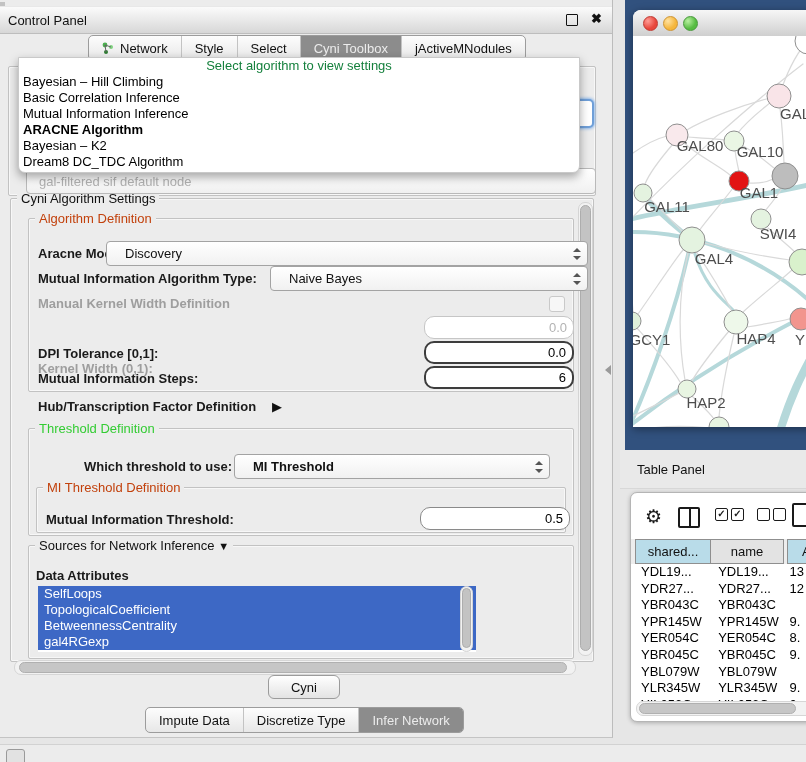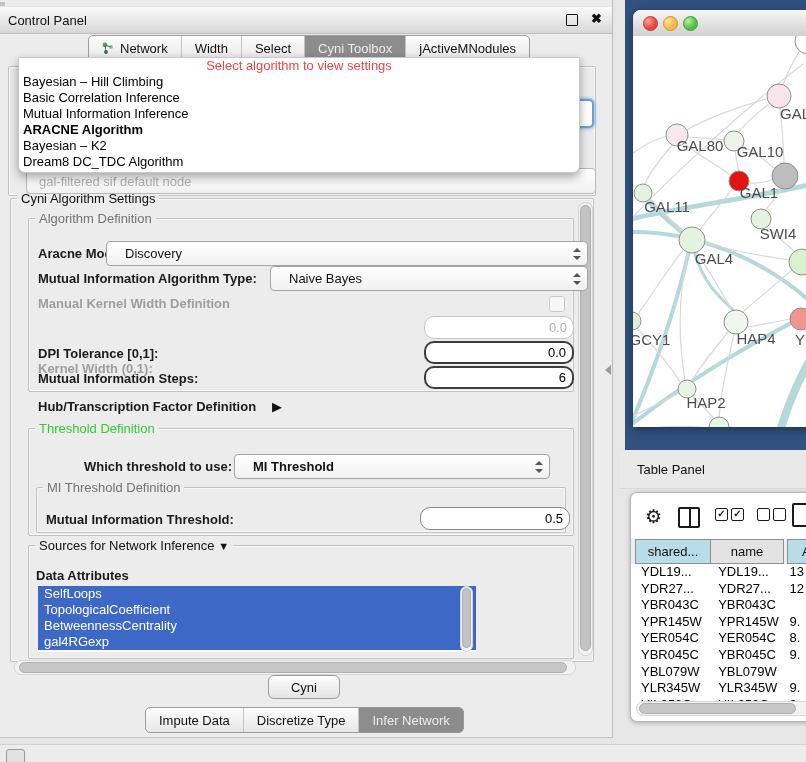--- a/index.html
+++ b/index.html
@@ -18,21 +18,21 @@
   
   .tabbar{left:88px;top:35px;height:24px;display:flex;border:1px solid #9c9c9c;border-radius:5px;overflow:hidden;background:linear-gradient(#fdfdfd,#e7e7e7);}
   .tab{display:flex;align-items:center;padding:0 13px;border-right:1px solid #c3c3c3;font-size:13px;color:#111;white-space:nowrap;}
   .tab:last-child{border-right:none;}
   .tab.selected{background:#8c8c8c;color:#ececec;}
   .neticon{width:13px;height:13px;margin-right:5px;display:inline-block;}
 
   
   .group{border:1px solid #c2c2c2;box-shadow:inset 0 0 0 1px #f7f7f7;border-radius:2px;}
   .gtitle{position:absolute;top:-8px;left:6px;background:#ececec;padding:0 4px;font-size:13px;}
-  .gtitle.blue{color:#737373;}
+  .gtitle.blue{color:#c2410c;}
   .gtitle.green{color:#33cc33;}
   .gtitle.plain{color:#111;}
 
   .lbl{position:absolute;font-size:13px;font-weight:bold;color:#1a1a1a;white-space:nowrap;}
   .lbl.disabled{color:#9e9e9e;}
 
   .combo{position:absolute;background:linear-gradient(#ffffff,#f1f1f1);border:1px solid #a3a3a3;border-radius:4px;display:flex;align-items:center;padding-left:18px;font-size:13px;color:#111;}
   .spin{position:absolute;right:7px;top:50%;transform:translateY(-50%);width:8px;height:12px;}
   .spin::before{content:"";position:absolute;left:1px;top:0;border-left:4px solid transparent;border-right:4px solid transparent;border-bottom:4px solid #555;}
   .spin::after{content:"";position:absolute;left:1px;bottom:0;border-left:4px solid transparent;border-right:4px solid transparent;border-top:4px solid #555;}
@@ -44,21 +44,21 @@
 
   .checkbox{position:absolute;width:14px;height:14px;border:1px solid #c9c9c9;border-radius:3px;background:#f7f7f7;}
 
   .tri-right{position:absolute;font-size:13px;color:#111;}
   .tri-right::before{content:"▶";}
   .tri-down{font-size:11px;color:#111;}
   .tri-down::before{content:"▼";}
 
   
   .popup{left:18px;top:57px;width:560px;height:114px;background:#fff;border:1px solid #c9c9c9;border-radius:0 0 7px 7px;box-shadow:0 4px 10px rgba(0,0,0,0.35);z-index:20;}
-  .popup-prompt{height:16px;line-height:16px;text-align:center;color:#ef4444;font-size:13px;}
+  .popup-prompt{height:16px;line-height:16px;text-align:center;color:#15803d;font-size:13px;}
   .popup-item{height:16px;line-height:16px;padding-left:4px;font-size:13px;color:#000;white-space:nowrap;}
   .popup-item.bold{font-weight:bold;}
 
   .focus-combo{left:28px;top:99px;width:562px;height:25px;background:#fff;border:2px solid #6f9fd8;border-radius:5px;box-shadow:0 0 3px 1px #8cb6e8;z-index:5;}
   .ghost-combo{left:26px;top:168px;width:556px;height:24px;background:linear-gradient(#fff,#f0f0f0);border:1px solid #b9b9b9;border-radius:4px;display:flex;align-items:center;padding-left:12px;color:#b0b0b0;font-size:13px;z-index:4;}
 
   
   .vscroll{position:absolute;width:13px;background:#f2f2f2;border:1px solid #d4d4d4;border-radius:7px;}
   .vthumb{position:absolute;left:1px;right:1px;background:#c3c3c3;border:1px solid #adadad;border-radius:6px;}
   .hscroll{position:absolute;height:13px;background:#f2f2f2;border:1px solid #d6d6d6;border-radius:7px;}
@@ -130,21 +130,21 @@
               <circle cx="3" cy="3" r="2.4" fill="#4caf50"></circle>
               <circle cx="9" cy="5" r="2" fill="#7fd17f"></circle>
               <circle cx="4" cy="10" r="2" fill="#2e7d32"></circle>
               <line x1="3" y1="3" x2="9" y2="5" stroke="#666" stroke-width="1"></line>
               <line x1="3" y1="3" x2="4" y2="10" stroke="#666" stroke-width="1"></line>
             </svg>
         </span>
         <span>Network</span>
       </div>
       <div class="tab">
-          <span>Width</span>
+          <span>Style</span>
         </div>
       <div class="tab">
           <span>Select</span>
         </div>
       <div class="tab selected">
           <span>Cyni Toolbox</span>
         </div>
       <div class="tab">
           <span>jActiveMNodules</span>
         </div>

